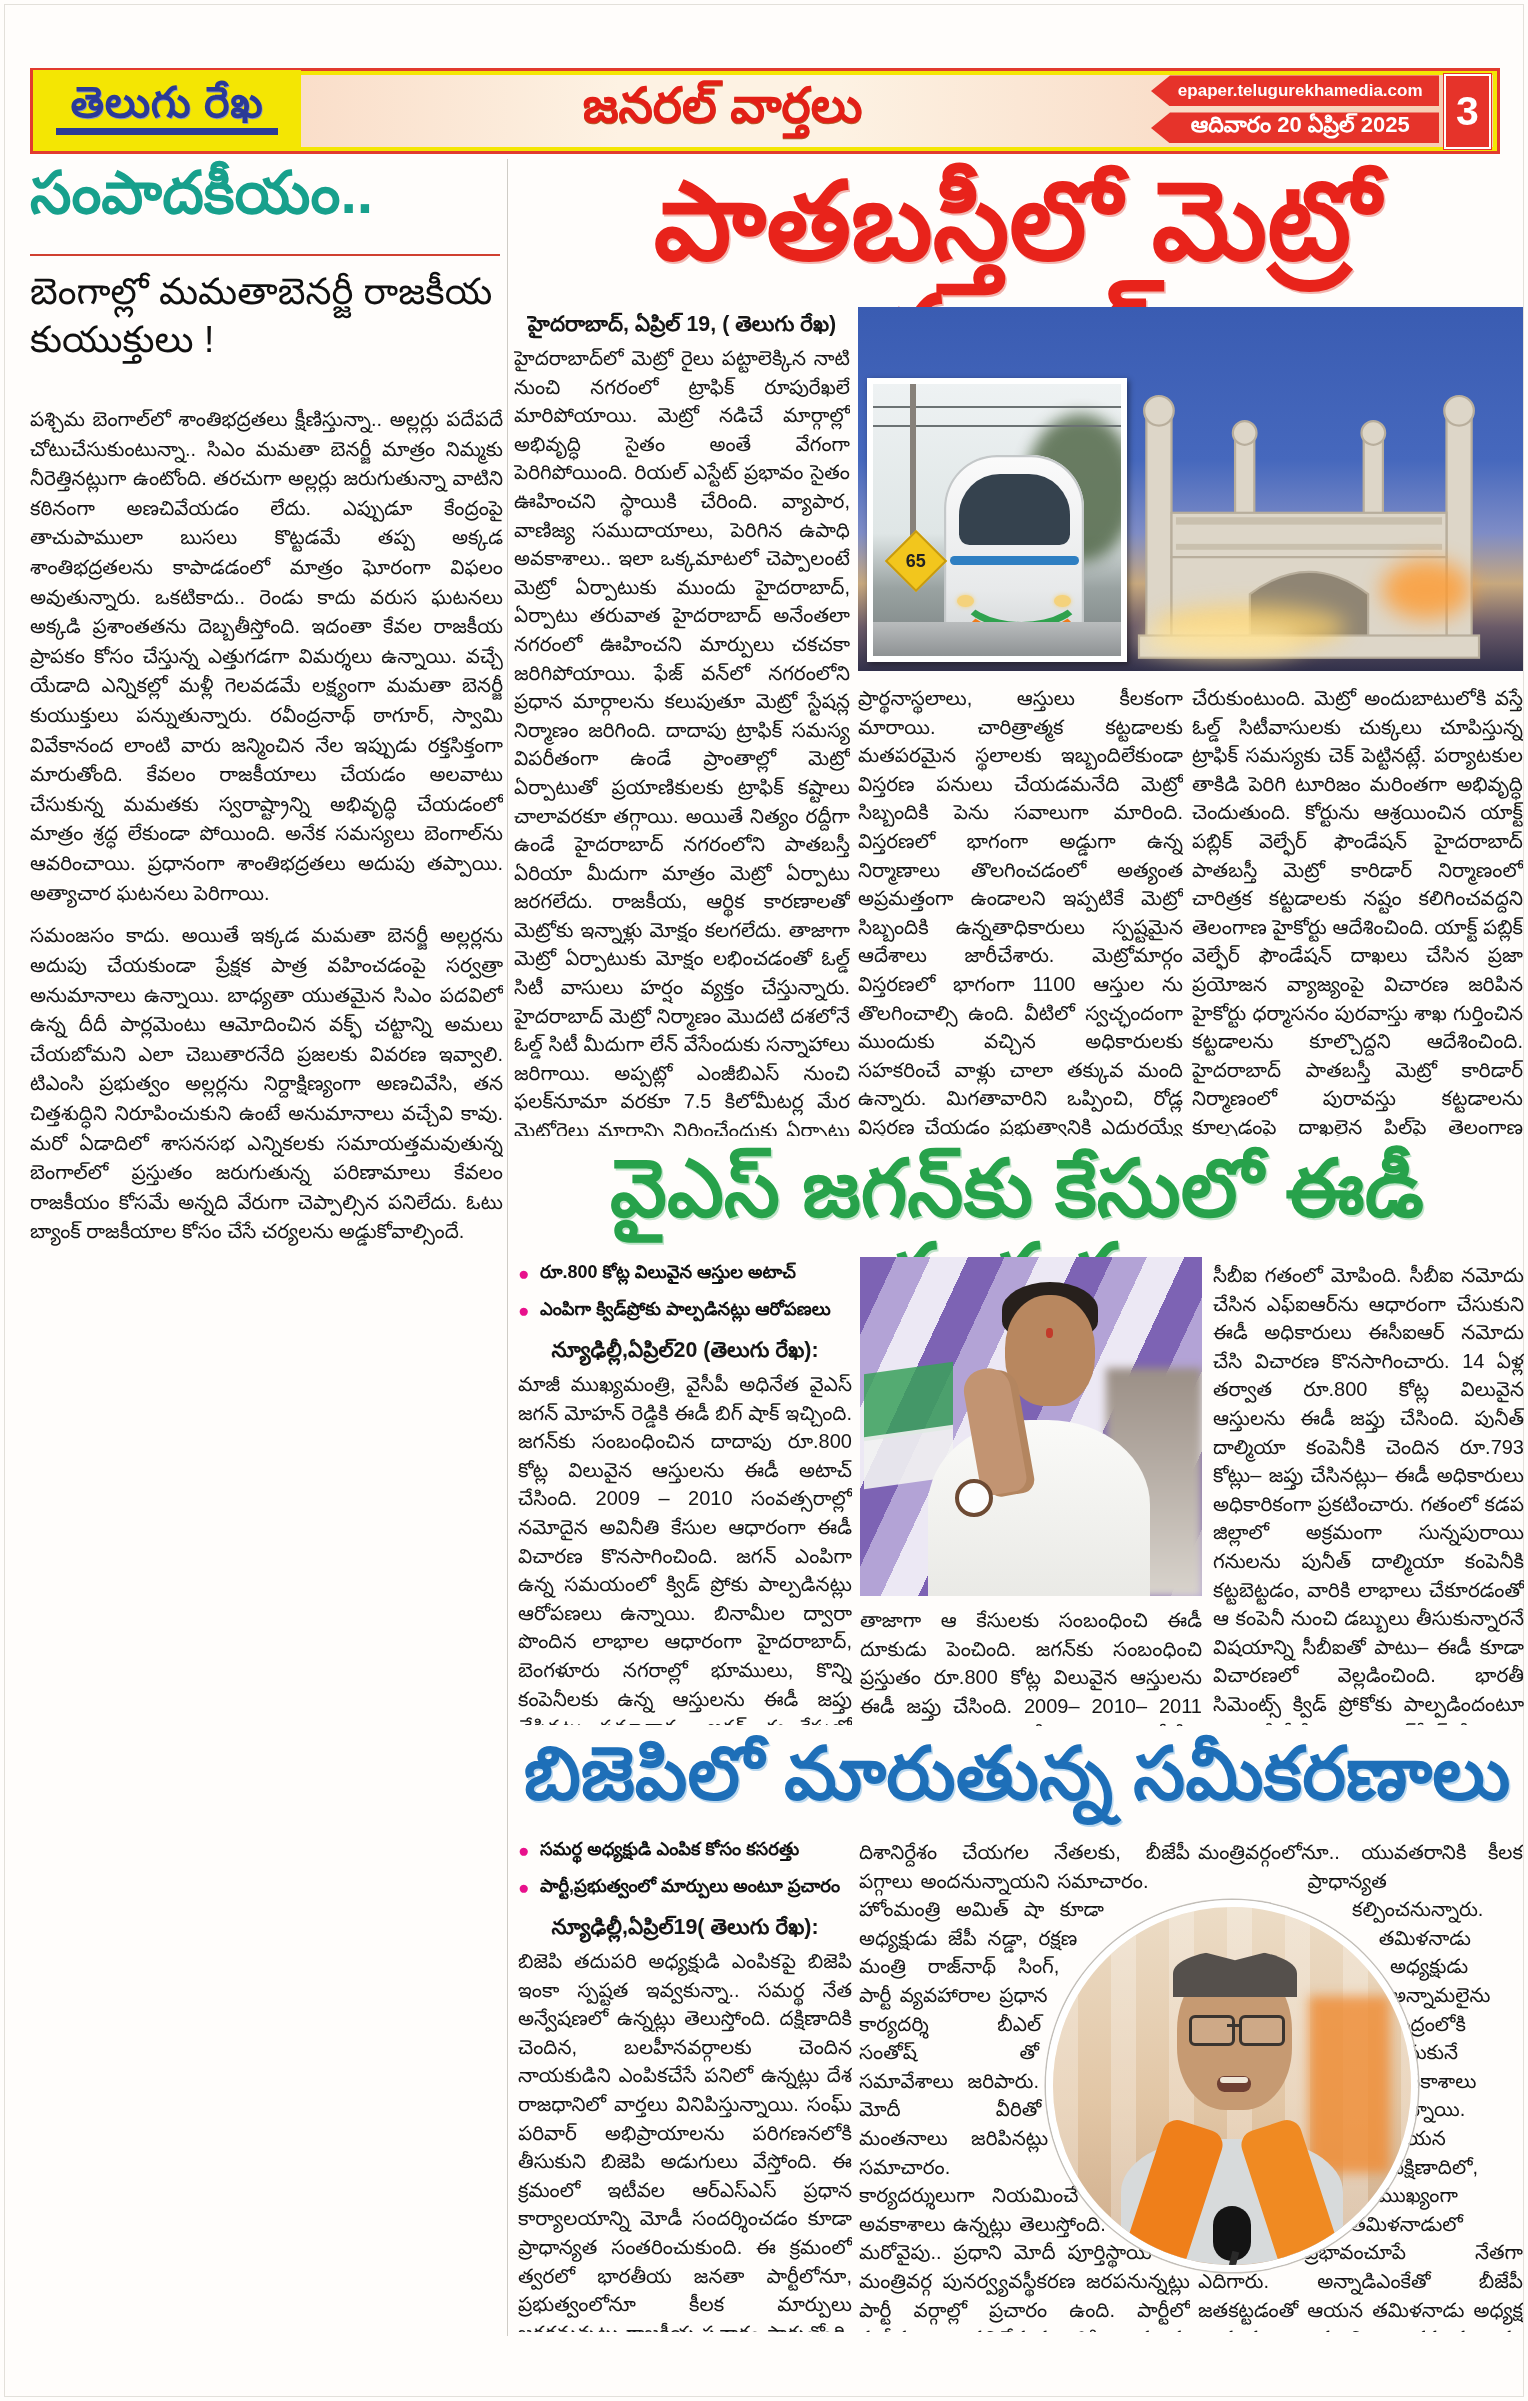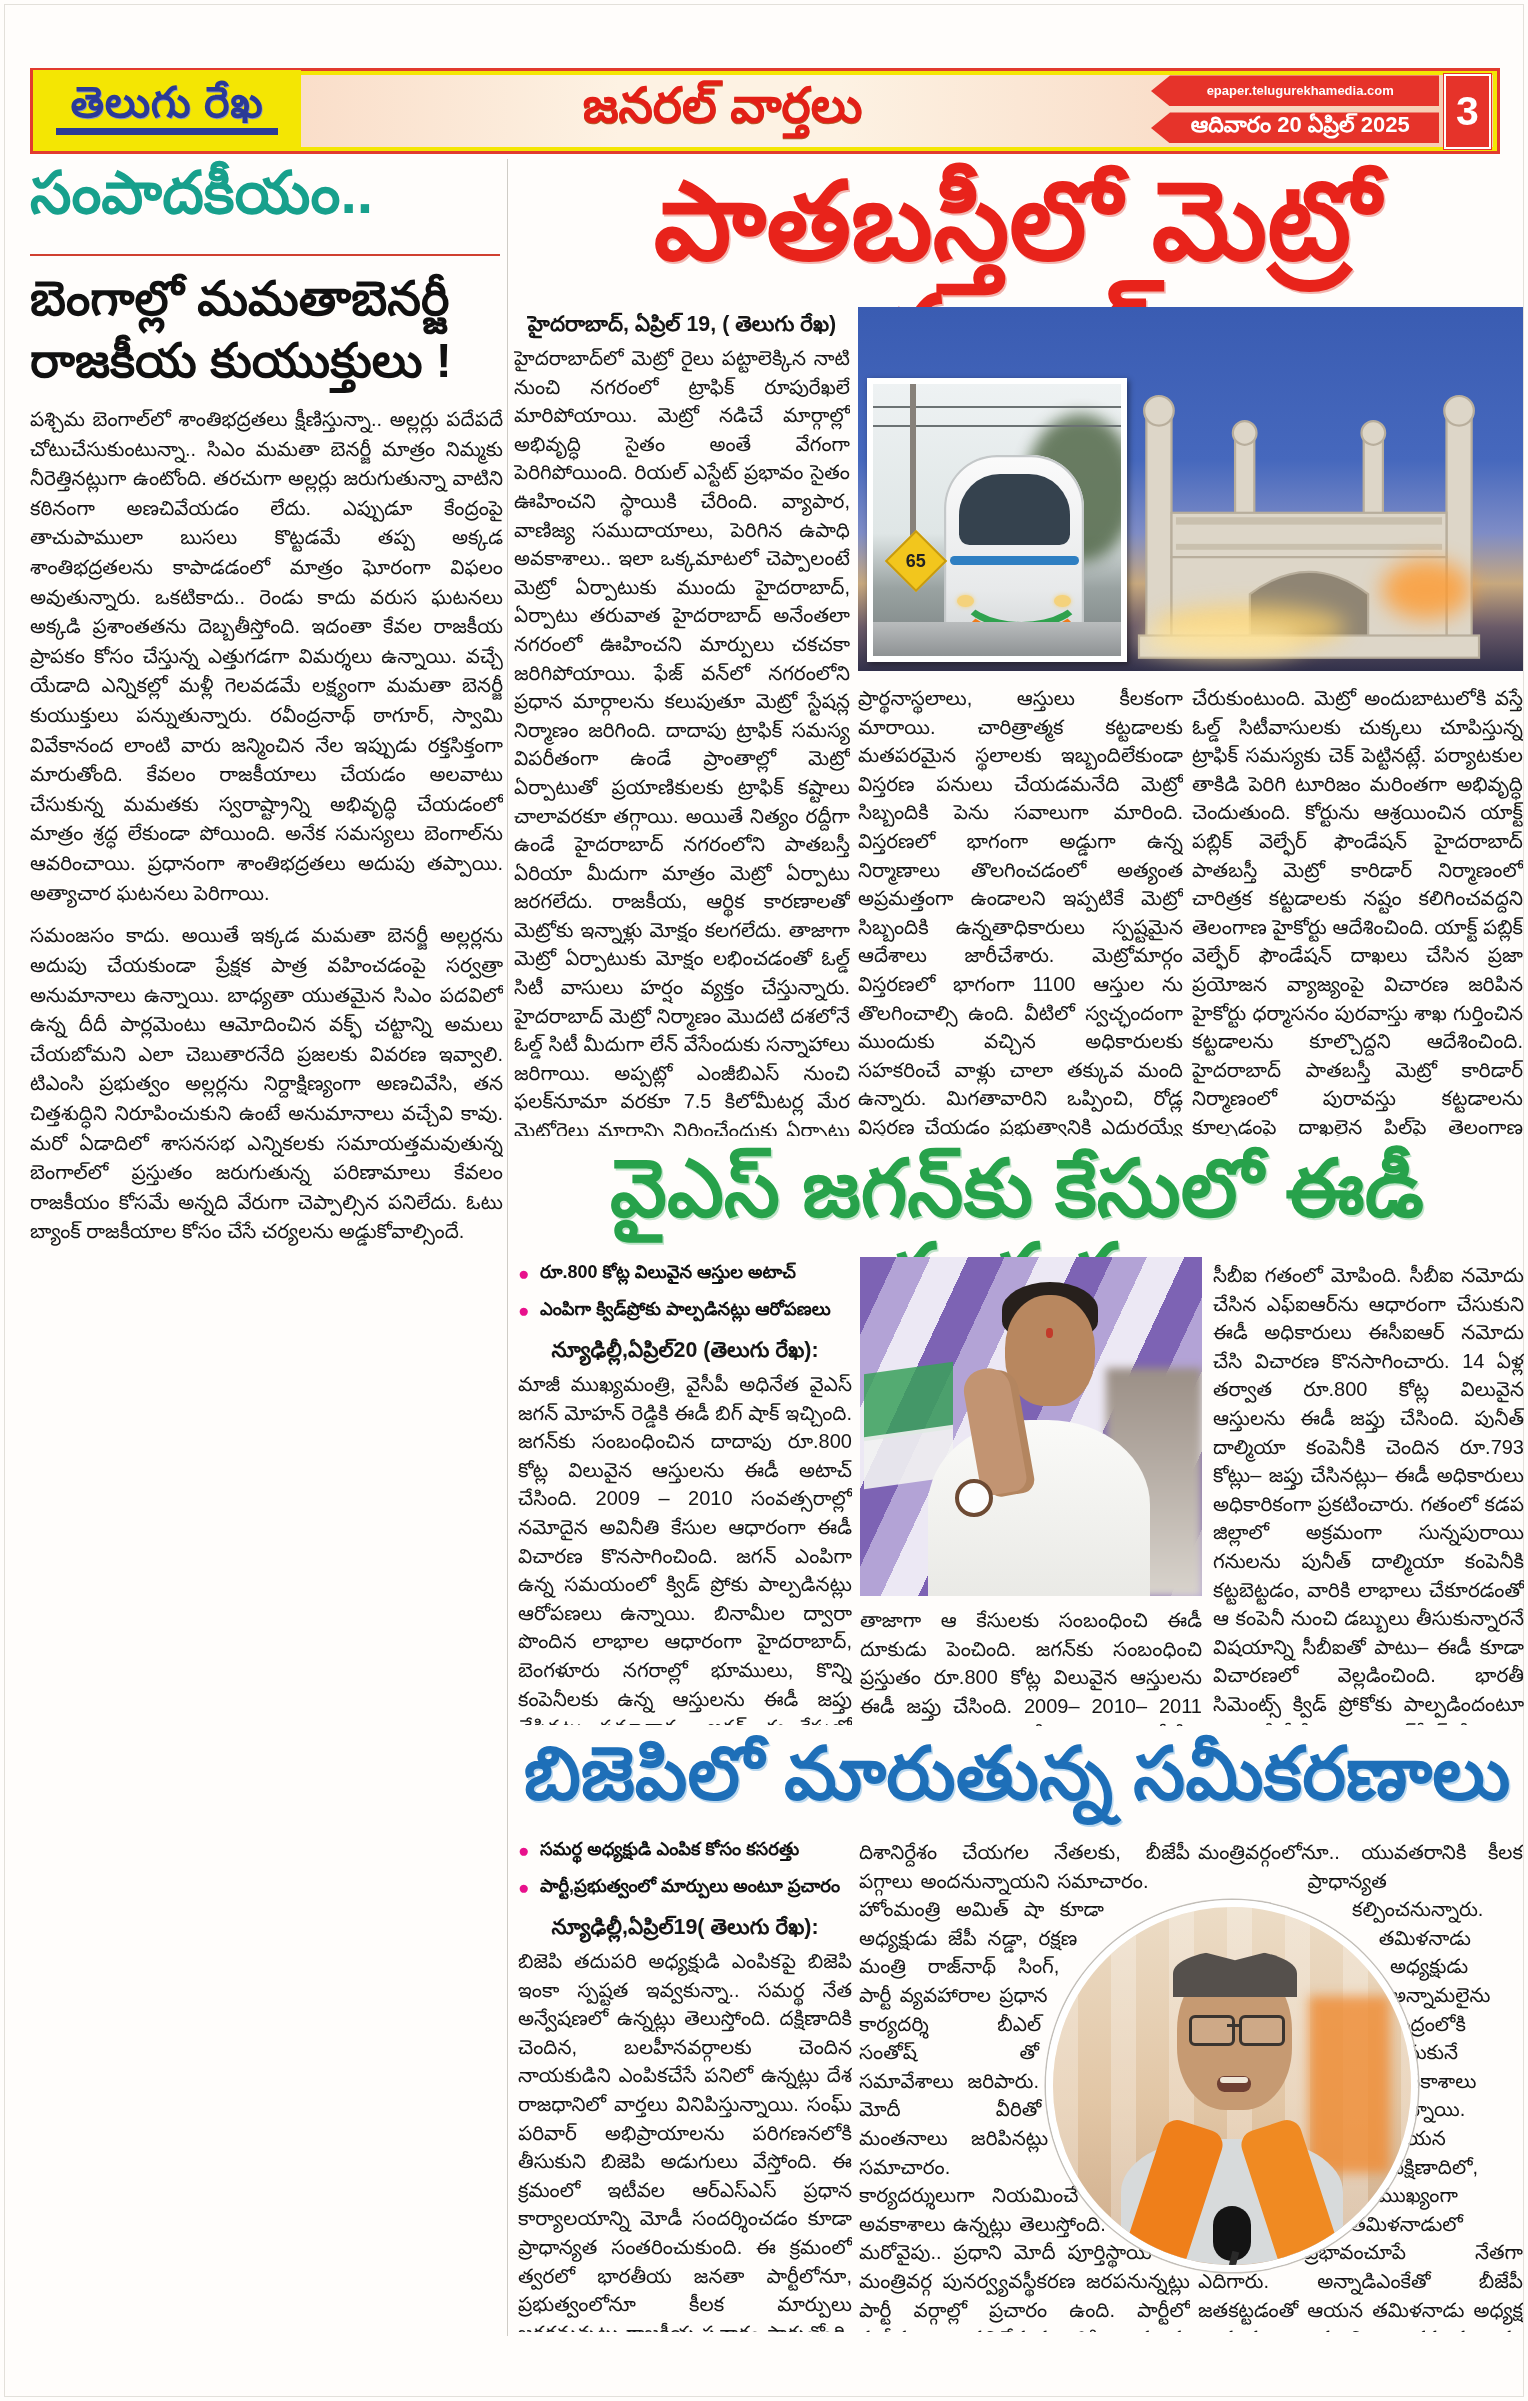--- a/index.html
+++ b/index.html
@@ -16,34 +16,34 @@
   .brand-text{font-size:43px;font-weight:bold;color:#2b3a96;letter-spacing:0.7px;line-height:1;
               text-shadow:0.7px 0.7px 0 #8a93c9;}
   .brand-underline{width:222px;height:6.7px;background:#2b3a96;margin-top:4.4px;}
   .section-title{position:absolute;left:268px;top:0;width:843px;height:100%;
                  display:flex;align-items:center;justify-content:center;
                  font-size:49px;font-weight:bold;color:#e31f17;text-shadow:0 0.7px 0 #b0642f;}
   .ribbons{position:absolute;right:58px;top:4.4px;width:288px;height:68px;display:flex;
            flex-direction:column;justify-content:space-between;}
   .ribbon{background:#e6332a;color:#ffffff;height:31px;display:flex;align-items:center;justify-content:center;
           font-weight:bold;clip-path:polygon(0 50%,19px 0,100% 0,100% 100%,19px 100%);padding-left:10.4px;}
-  .ribbon.site{font-size:13px;}
+  .ribbon.site{font-size:17px;}
   .ribbon.date{font-size:22px;}
   .pageno-box{position:absolute;right:6px;top:3px;width:43px;height:71px;background:#e6332a;
               border:2.2px solid #ffffff;outline:1.5px solid #e6332a;display:flex;align-items:center;justify-content:center;
               color:#fff;font-size:41px;font-weight:bold;}
 
   
   .vsep{position:absolute;width:0.7px;background:#cfccc6;}
 
   
   .ed-kicker{position:absolute;left:30px;top:164px;width:473px;font-size:59px;font-weight:bold;
              color:#17a08c;line-height:1;}
   .ed-rule{position:absolute;left:30px;top:254px;width:470px;height:2.2px;background:#d04030;}
-  .ed-head{position:absolute;left:30px;top:268px;width:473px;font-size:48px;font-weight:bold;
+  .ed-head{position:absolute;left:30px;top:268px;width:473px;font-size:37px;font-weight:normal;
            color:#111;line-height:1.3;}
   .ed-body{position:absolute;left:30px;top:405px;width:473px;height:1908px;overflow:hidden;
            font-size:20px;line-height:1.48;text-align:justify;color:#161616;}
   .ed-body p{margin:0 0 13.3px 0;text-indent:0;}
 
   
   .headline{position:absolute;text-align:center;font-weight:bold;line-height:1.05;}
   .hl-metro{left:510px;top:164px;width:1014px;font-size:109px;color:#e8231b;text-shadow:1.5px 1.5px 0 #f2b5af;}
   .hl-jagan{left:510px;top:1147px;width:1014px;font-size:80px;color:#27a24b;text-shadow:1.5px 1.5px 0 #bfe3c8;}
   .hl-bjp{left:510px;top:1735px;width:1014px;font-size:74px;color:#1e6fb8;text-shadow:1.5px 1.5px 0 #bcd8ee;}

